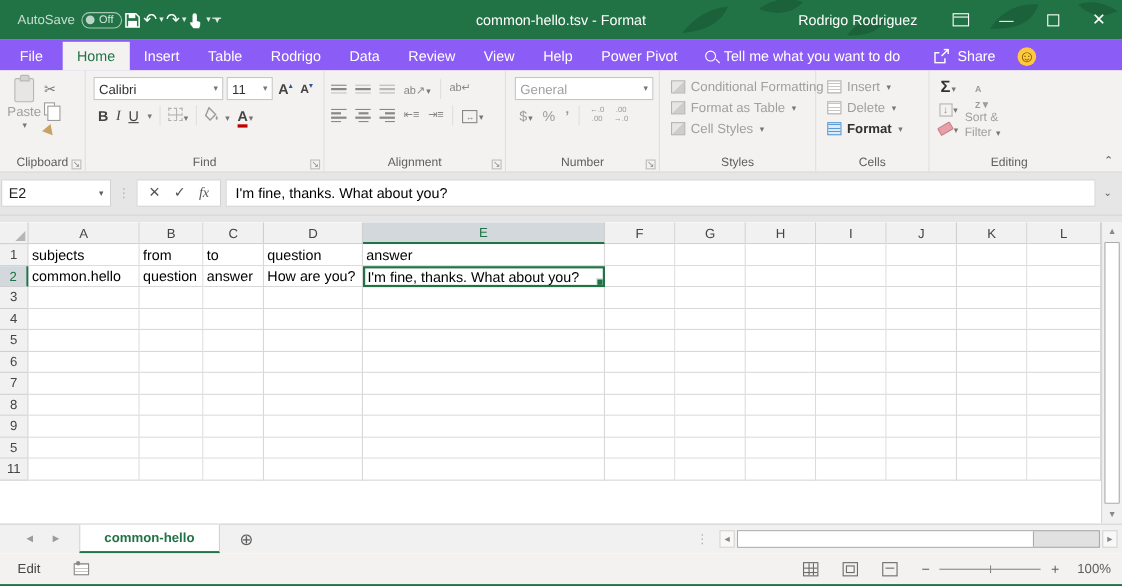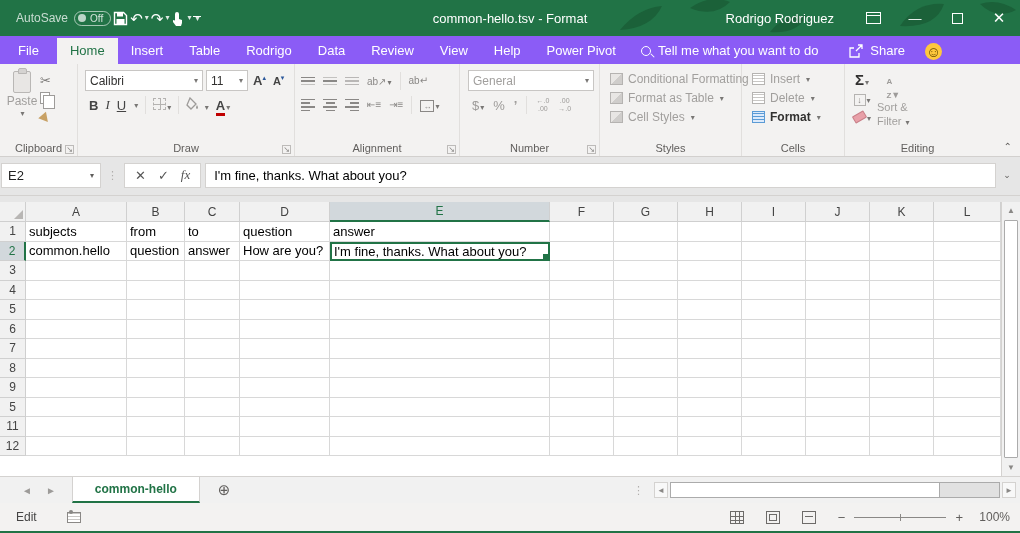--- a/index.html
+++ b/index.html
@@ -326,21 +326,21 @@
           <span class="vdiv"></span>
           <span>
             <svg width="14" height="13" viewBox="0 0 14 13">
                 <path fill="none" stroke="#9d9b99" stroke-width="1.3" d="M4 1 l6 6 -5 5 -4 -4 z"></path>
                 <path fill="#9d9b99" d="M11 8 q2 3 0 4 q-2 -1 0 -4z"></path>
               </svg>
             <span class="dd8">▾</span></span>
           <span><span class="fontcolorA">A</span><span class="dd8">▾</span></span>
         </div>
       </div>
-      <span class="rgroup-label">Draw</span>
+      <span class="rgroup-label">Find</span>
       <span class="dlauncher">↘</span>
     </div>
 
     <div class="rgroup g-align">
       <div class="al-rows">
         <div class="al-r">
           <span class="bars top">
               <i></i>
               <i></i>
               <i></i>
@@ -665,35 +665,20 @@
           <div class="cell" style="width: 90px;"></div>
           <div class="cell" style="width: 220px;"></div>
           <div class="cell" style="width: 64px;"></div>
           <div class="cell" style="width: 64px;"></div>
           <div class="cell" style="width: 64px;"></div>
           <div class="cell" style="width: 64px;"></div>
           <div class="cell" style="width: 64px;"></div>
           <div class="cell" style="width: 64px;"></div>
           <div class="cell" style="width: 67px;"></div>
         </div>
-        <div class="grid-row drow">
-          <div class="rowhdr">12</div>
-          <div class="cell" style="width: 101px;"></div>
-          <div class="cell" style="width: 58px;"></div>
-          <div class="cell" style="width: 55px;"></div>
-          <div class="cell" style="width: 90px;"></div>
-          <div class="cell" style="width: 220px;"></div>
-          <div class="cell" style="width: 64px;"></div>
-          <div class="cell" style="width: 64px;"></div>
-          <div class="cell" style="width: 64px;"></div>
-          <div class="cell" style="width: 64px;"></div>
-          <div class="cell" style="width: 64px;"></div>
-          <div class="cell" style="width: 64px;"></div>
-          <div class="cell" style="width: 67px;"></div>
-        </div>
       </div>
     <div class="vscroll">
       <span class="vs-btn">
           <span>▲</span>
         </span>
       <span class="vs-thumb"></span>
       <span class="vs-btn">
           <span>▼</span>
         </span>
     </div>

